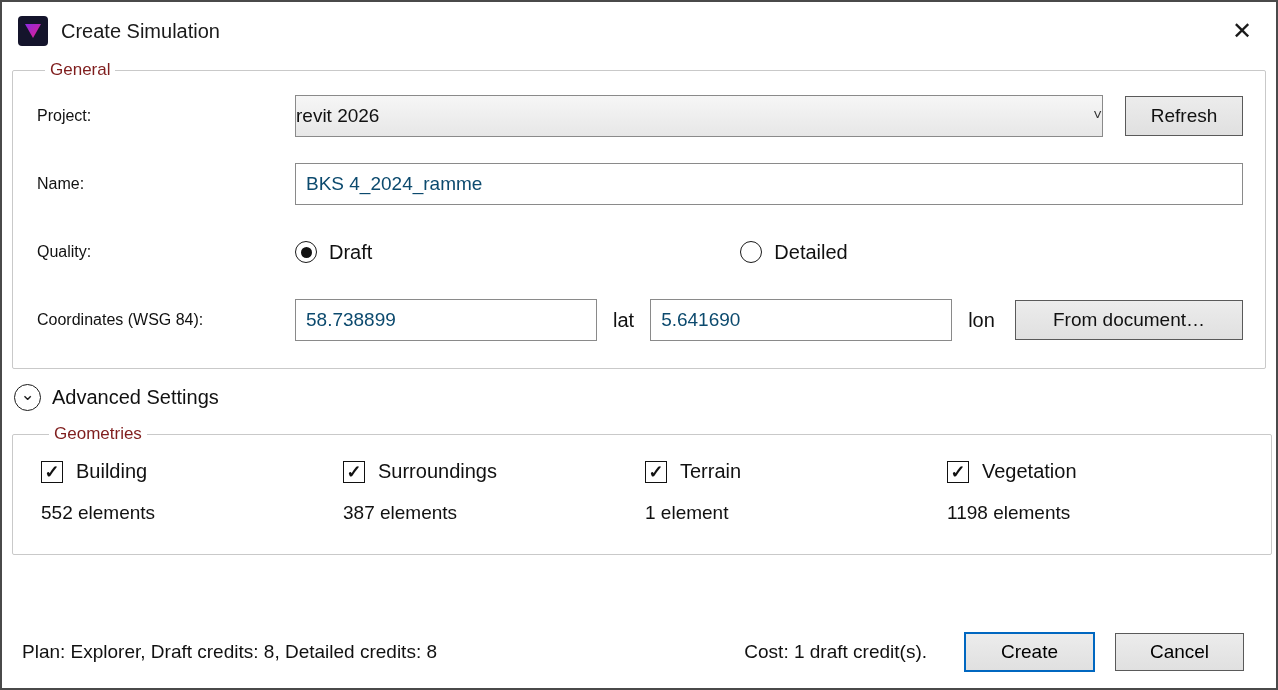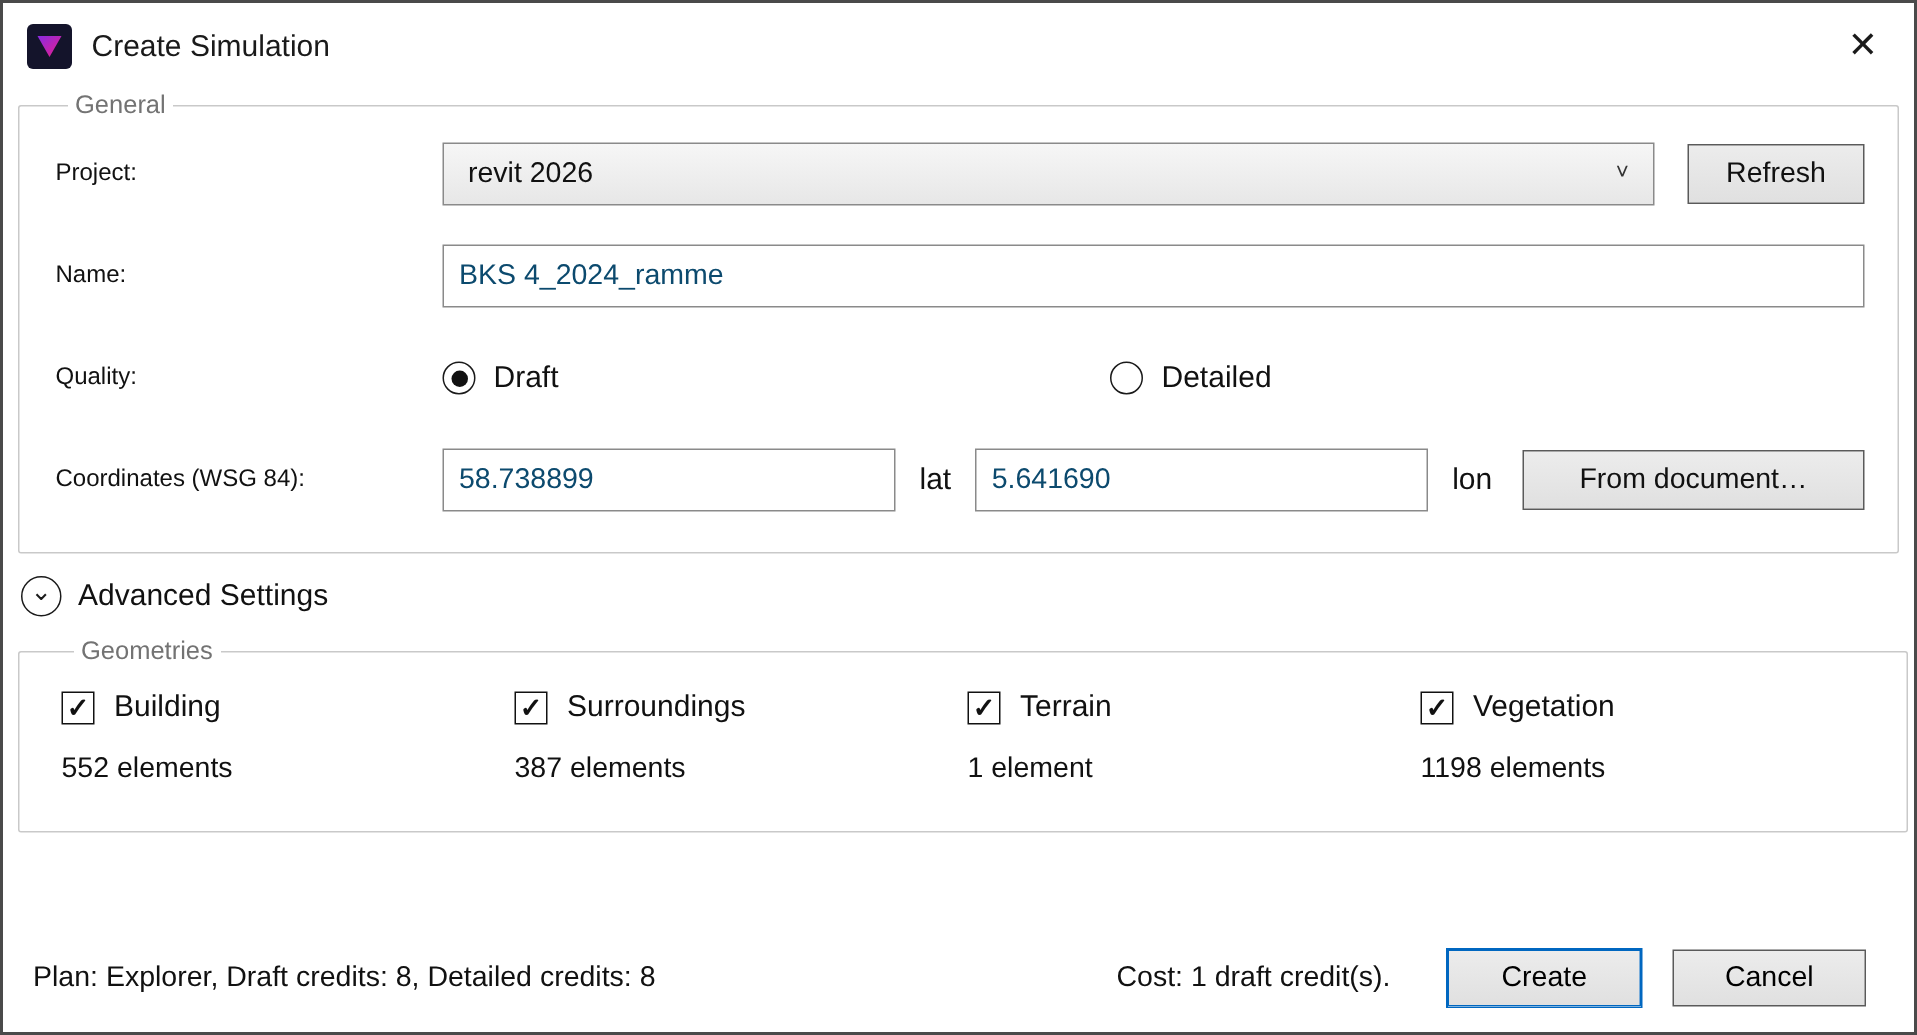--- a/index.html
+++ b/index.html
@@ -30,35 +30,35 @@
     margin-left: auto; font-size: 24px; line-height: 1; color: #1a1a1a;
     background: none; border: none; cursor: pointer; padding: 4px 6px;
     font-family: "Liberation Sans", sans-serif;
   }
 
   
   fieldset {
     margin: 0 10px; border: 1px solid #c9c9c9; border-radius: 2px;
   }
   fieldset legend {
-    font-size: 17px; padding: 0 5px; margin-left: 8px; color: #737373;
+    font-size: 17px; padding: 0 5px; margin-left: 8px; color: #7f1d1d;
   }
   .general-box { padding: 2px 22px 14px 24px; flex: none; }
   .geometries-box { padding: 6px 22px 30px 28px; flex: none; }
 
   
   .form-row { display: flex; align-items: center; min-height: 68px; }
   .row-label { width: 258px; font-size: 16px; flex: none; }
 
   .dropdown {
     flex: 1; height: 42px;
     background: linear-gradient(#f6f6f6, #e7e7e7);
     border: 1px solid #8a8a8a;
     display: flex; align-items: center;
-    padding: 0 16px; font-size: 19px; cursor: pointer;
+    padding: 0 0; font-size: 19px; cursor: pointer;
   }
   .dropdown .chevron { margin-left: auto; font-size: 15px; color: #333; transform: translateY(-2px); }
 
   .btn {
     height: 40px; background: linear-gradient(#ececec, #e0e0e0);
     border: 1px solid #5a5a5a; font-size: 19px; color: #111;
     font-family: "Liberation Sans", sans-serif; cursor: pointer;
   }
   .refresh-btn { width: 118px; margin-left: 22px; }
   .from-doc-btn { width: 228px; margin-left: auto; }

